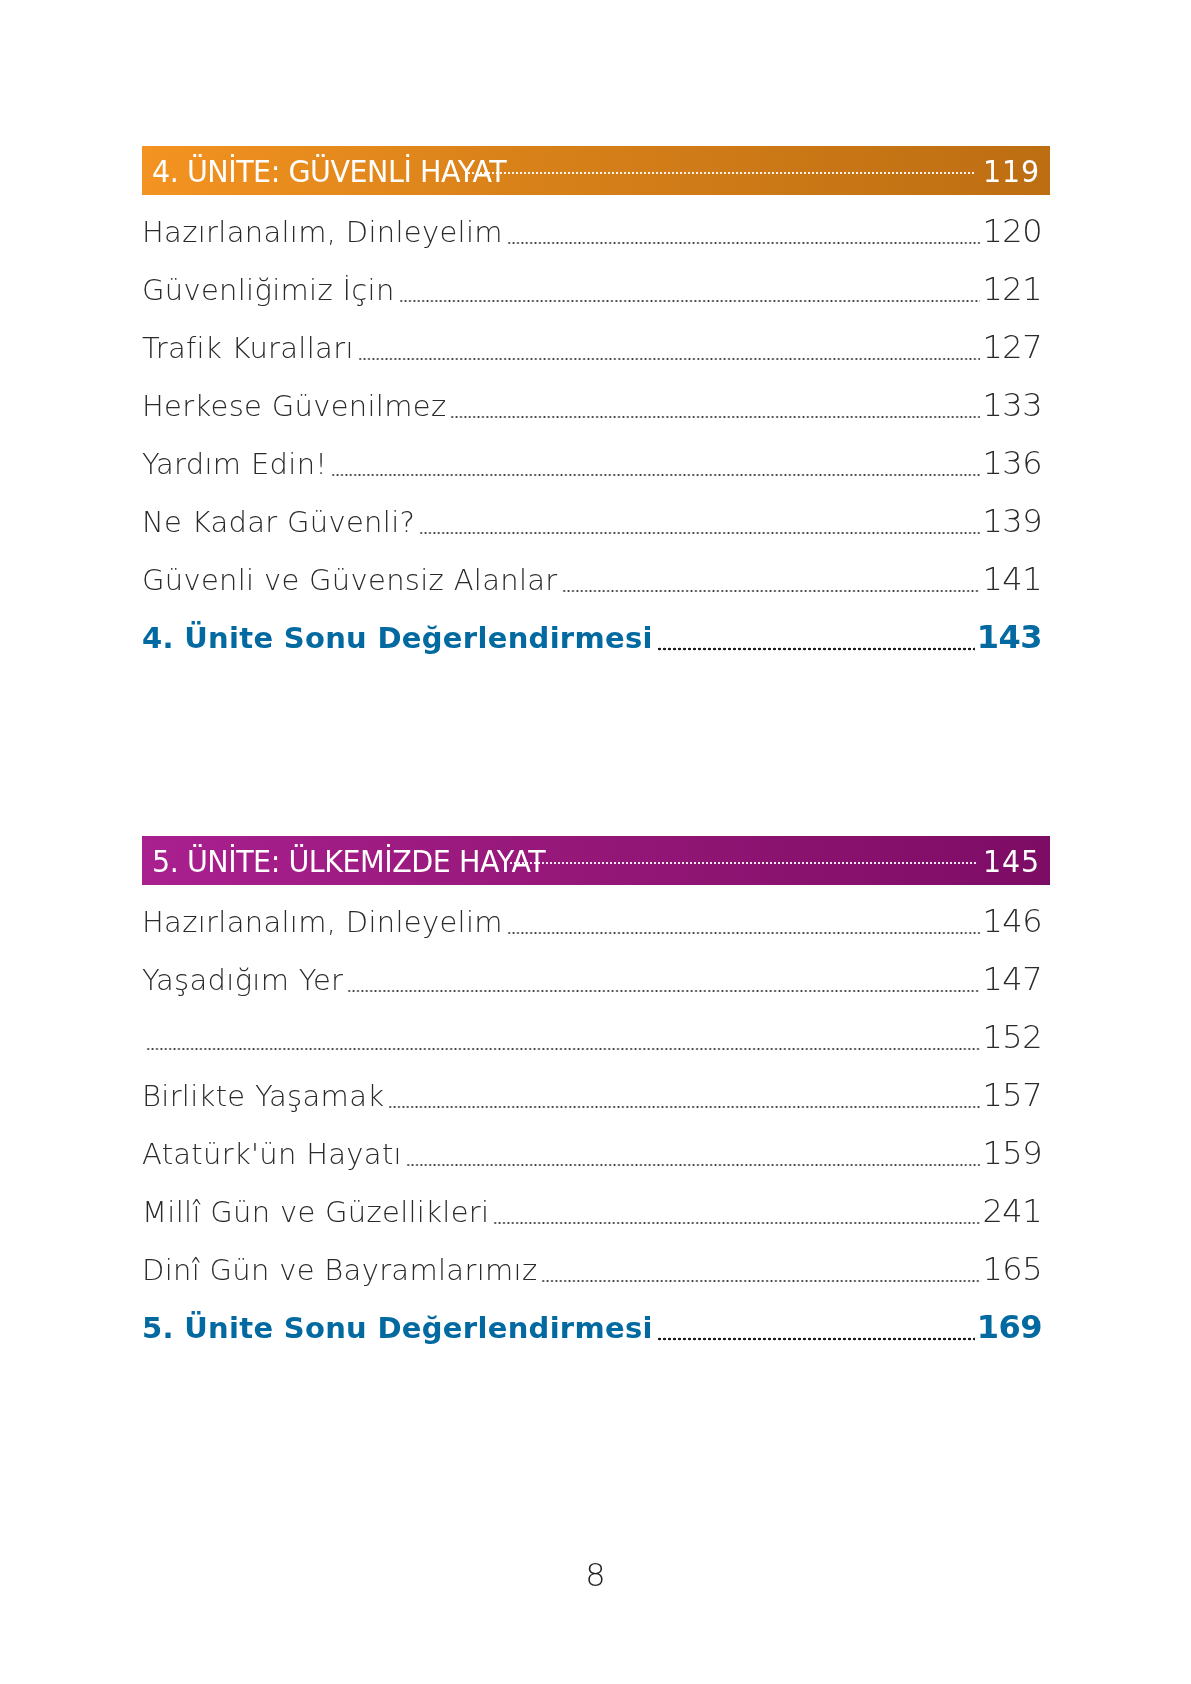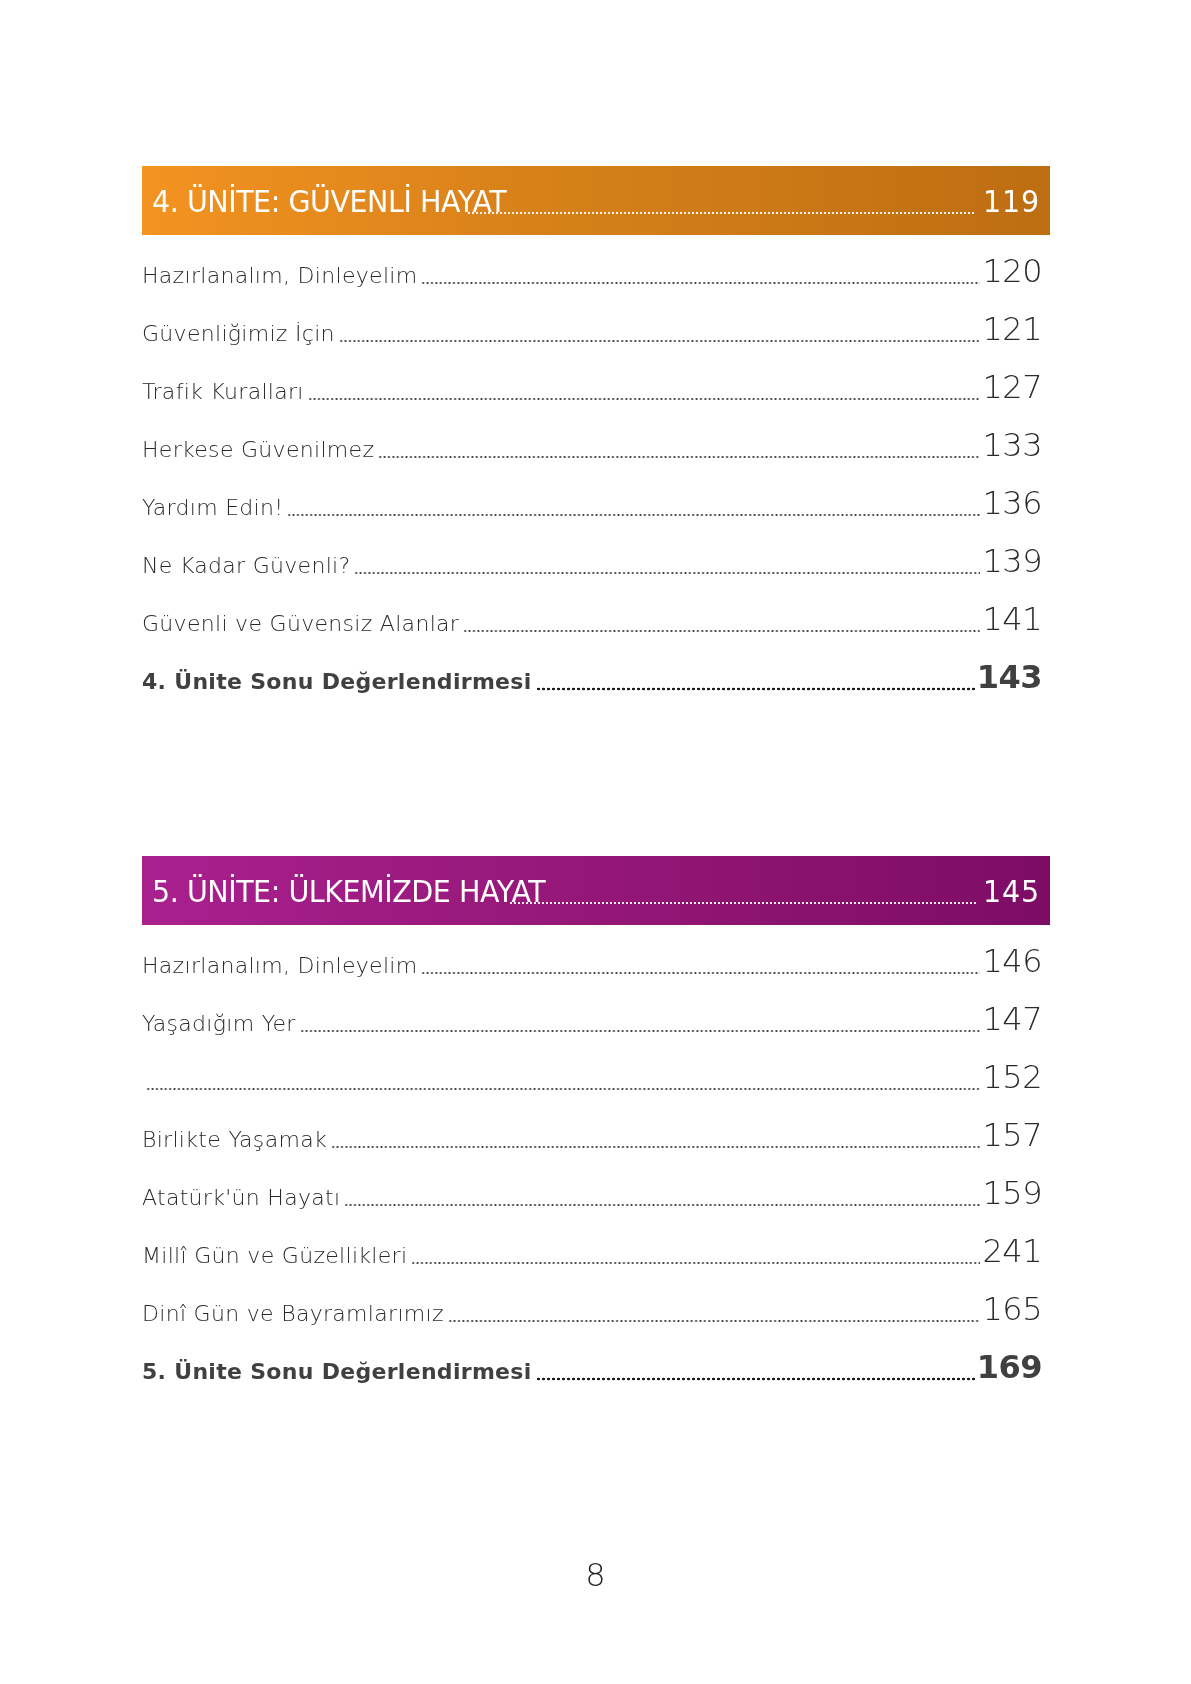--- a/index.html
+++ b/index.html
@@ -5,24 +5,23 @@
     html, body { margin: 0; padding: 0; background: #ffffff; }
     body {
       width: 1191px; height: 1684px; position: relative; overflow: hidden;
       font-family: "DejaVu Sans", sans-serif;
       color: #231f20;
     }
     .section { position: absolute; left: 142px; width: 908px; }
     .section.s4 { top: 146px; }
     .section.s5 { top: 836px; }
     .banner {
-      height: 69px; display: flex; align-items: center;
+      height: 49px; display: flex; align-items: center;
       padding: 0 10px 0 10px; box-sizing: border-box;
       color: #ffffff;
-      margin-top: 20px;
     }
     .s4 .banner { background: linear-gradient(90deg, #f39321 0%, #d9821a 40%, #bd6e12 100%); }
     .s5 .banner { background: linear-gradient(90deg, #a9208f 0%, #941777 50%, #7d0c65 100%); text-align: right; }
     .banner .btitle {
       font-family: "DejaVu Sans", sans-serif;
       font-size: 31px; font-weight: normal; letter-spacing: -0.5px;
       transform: scaleX(0.92); transform-origin: left center;
       white-space: nowrap;
     }
     .banner .bdots {
@@ -37,35 +36,35 @@
       letter-spacing: 1px;
       transform: scaleX(0.92); transform-origin: right center;
     }
     .entries { list-style: none; margin: 0; padding: 0; }
     .entry {
       height: 58px; display: flex; align-items: flex-end;
       padding-right: 8px; box-sizing: border-box;
     }
     .entries .entry:first-child { margin-top: 4px; }
     .entry .etitle {
-      font-family: "DejaVu Sans", sans-serif; font-size: 22px; font-weight: 200;
+      font-family: "DejaVu Sans", sans-serif; font-size: 29px; font-weight: 200;
       white-space: nowrap; color: #2a2a2a; line-height: 1;
       padding-bottom: 10px; letter-spacing: 0.3px;
     }
     .entry .edots {
       flex: 1; height: 4px; margin: 0 2px 12px 4px;
       background-image: radial-gradient(circle, #3a3a3a 0.8px, transparent 1.2px);
       background-size: 4.4px 4px; background-repeat: repeat-x;
     }
     .entry .epage {
       font-family: "DejaVu Sans", sans-serif; font-size: 32px; font-weight: 200;
       white-space: nowrap; color: #2a2a2a; line-height: 1; padding-bottom: 10px;
       letter-spacing: -0.5px;
     }
-    .entry.bold .etitle, .entry.bold .epage { font-weight: bold; color: #404040; }
+    .entry.bold .etitle, .entry.bold .epage { font-weight: bold; color: #0369a1; }
     .entry.bold .edots {
       background-image: radial-gradient(circle, #1e1e1e 1.2px, transparent 1.6px);
       background-size: 5px 4px;
     }
     .page-number {
       position: absolute; top: 1556px; left: 0; width: 1191px; text-align: center;
       font-family: "DejaVu Sans", sans-serif; font-size: 32px; font-weight: 200; color: #231f20;
     }
   </style>
 </head>

